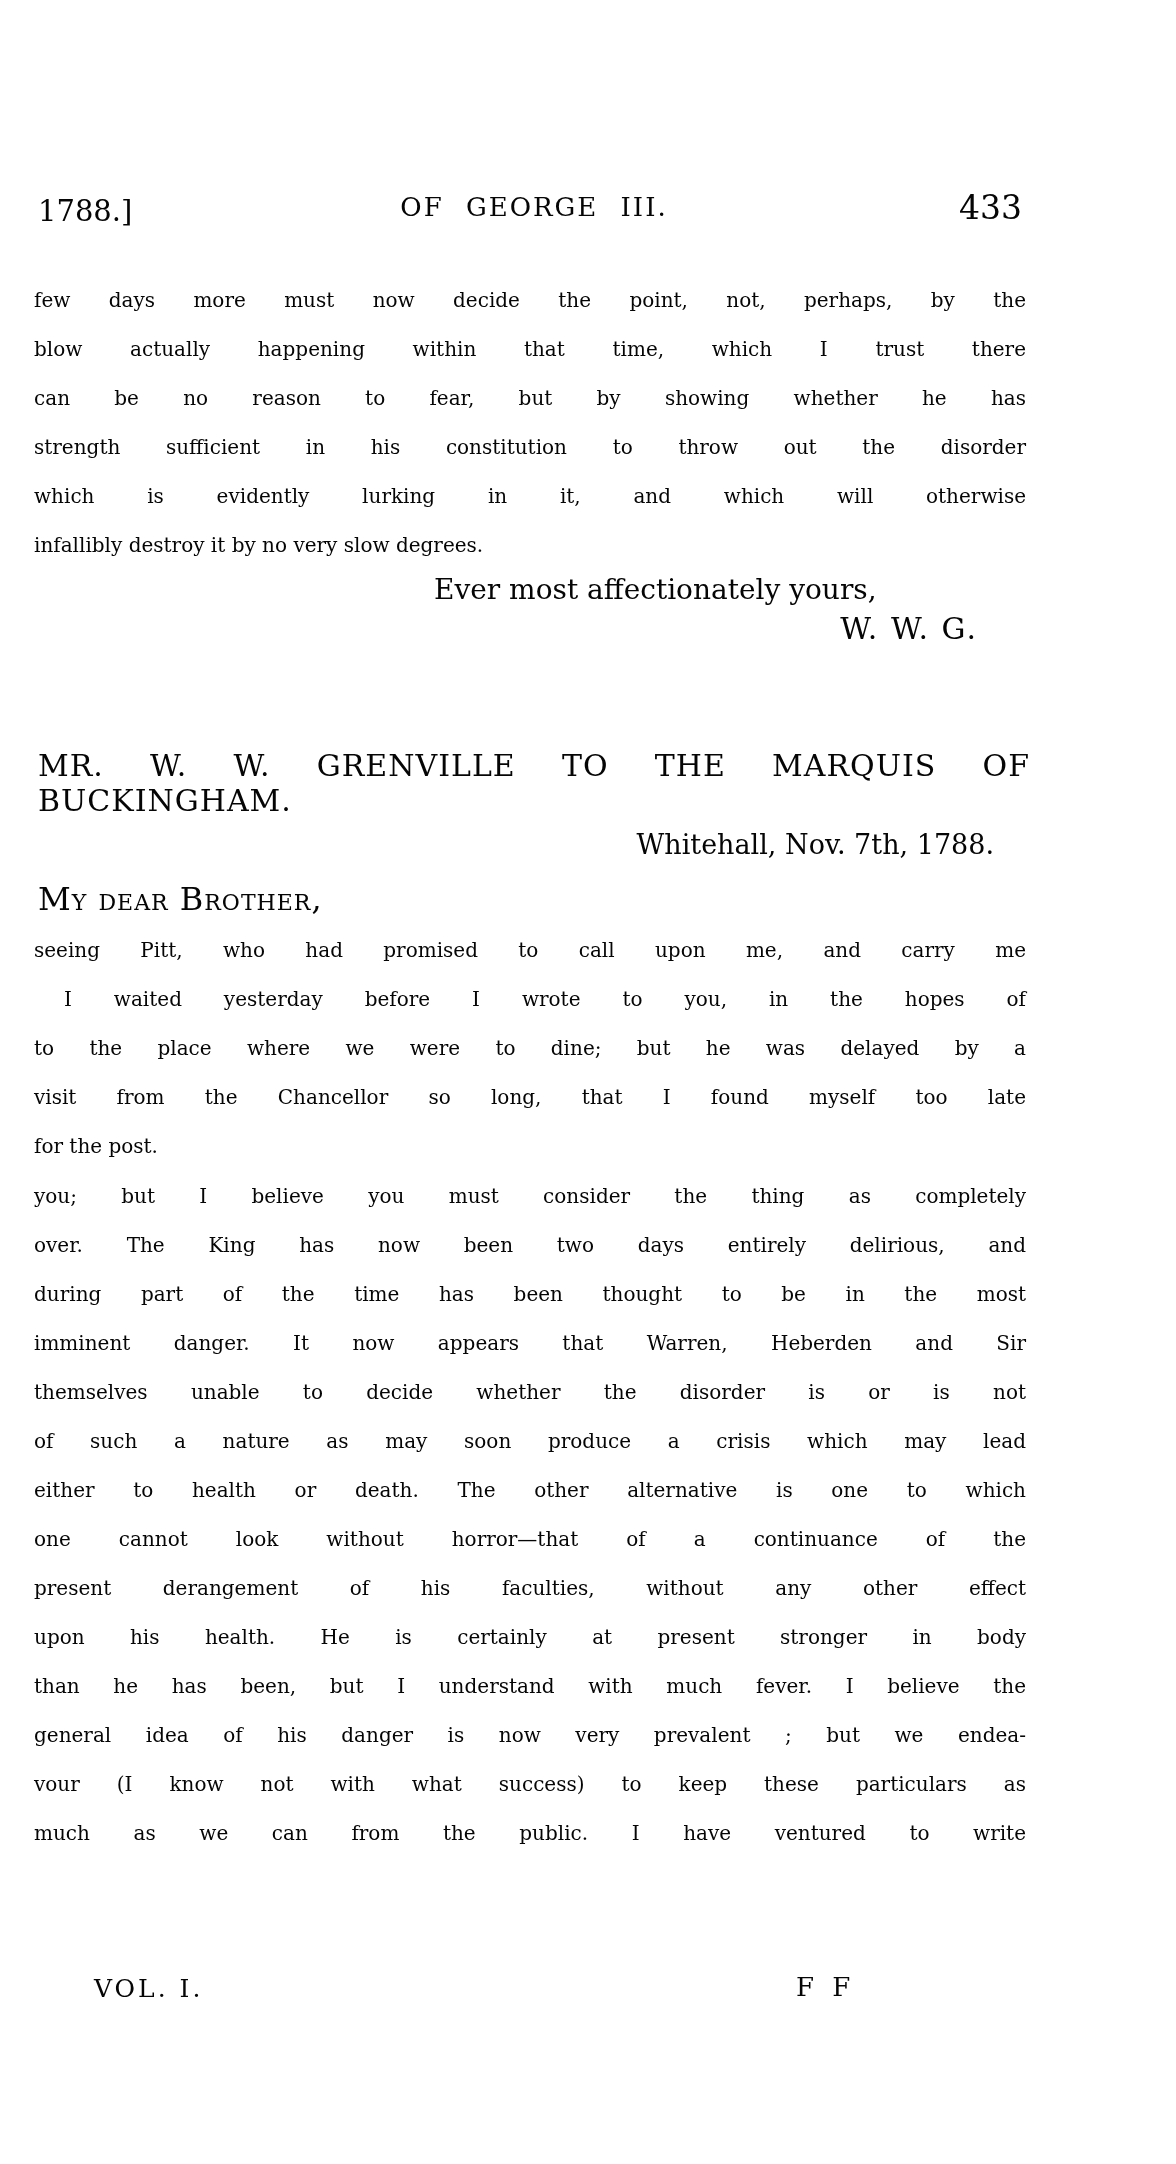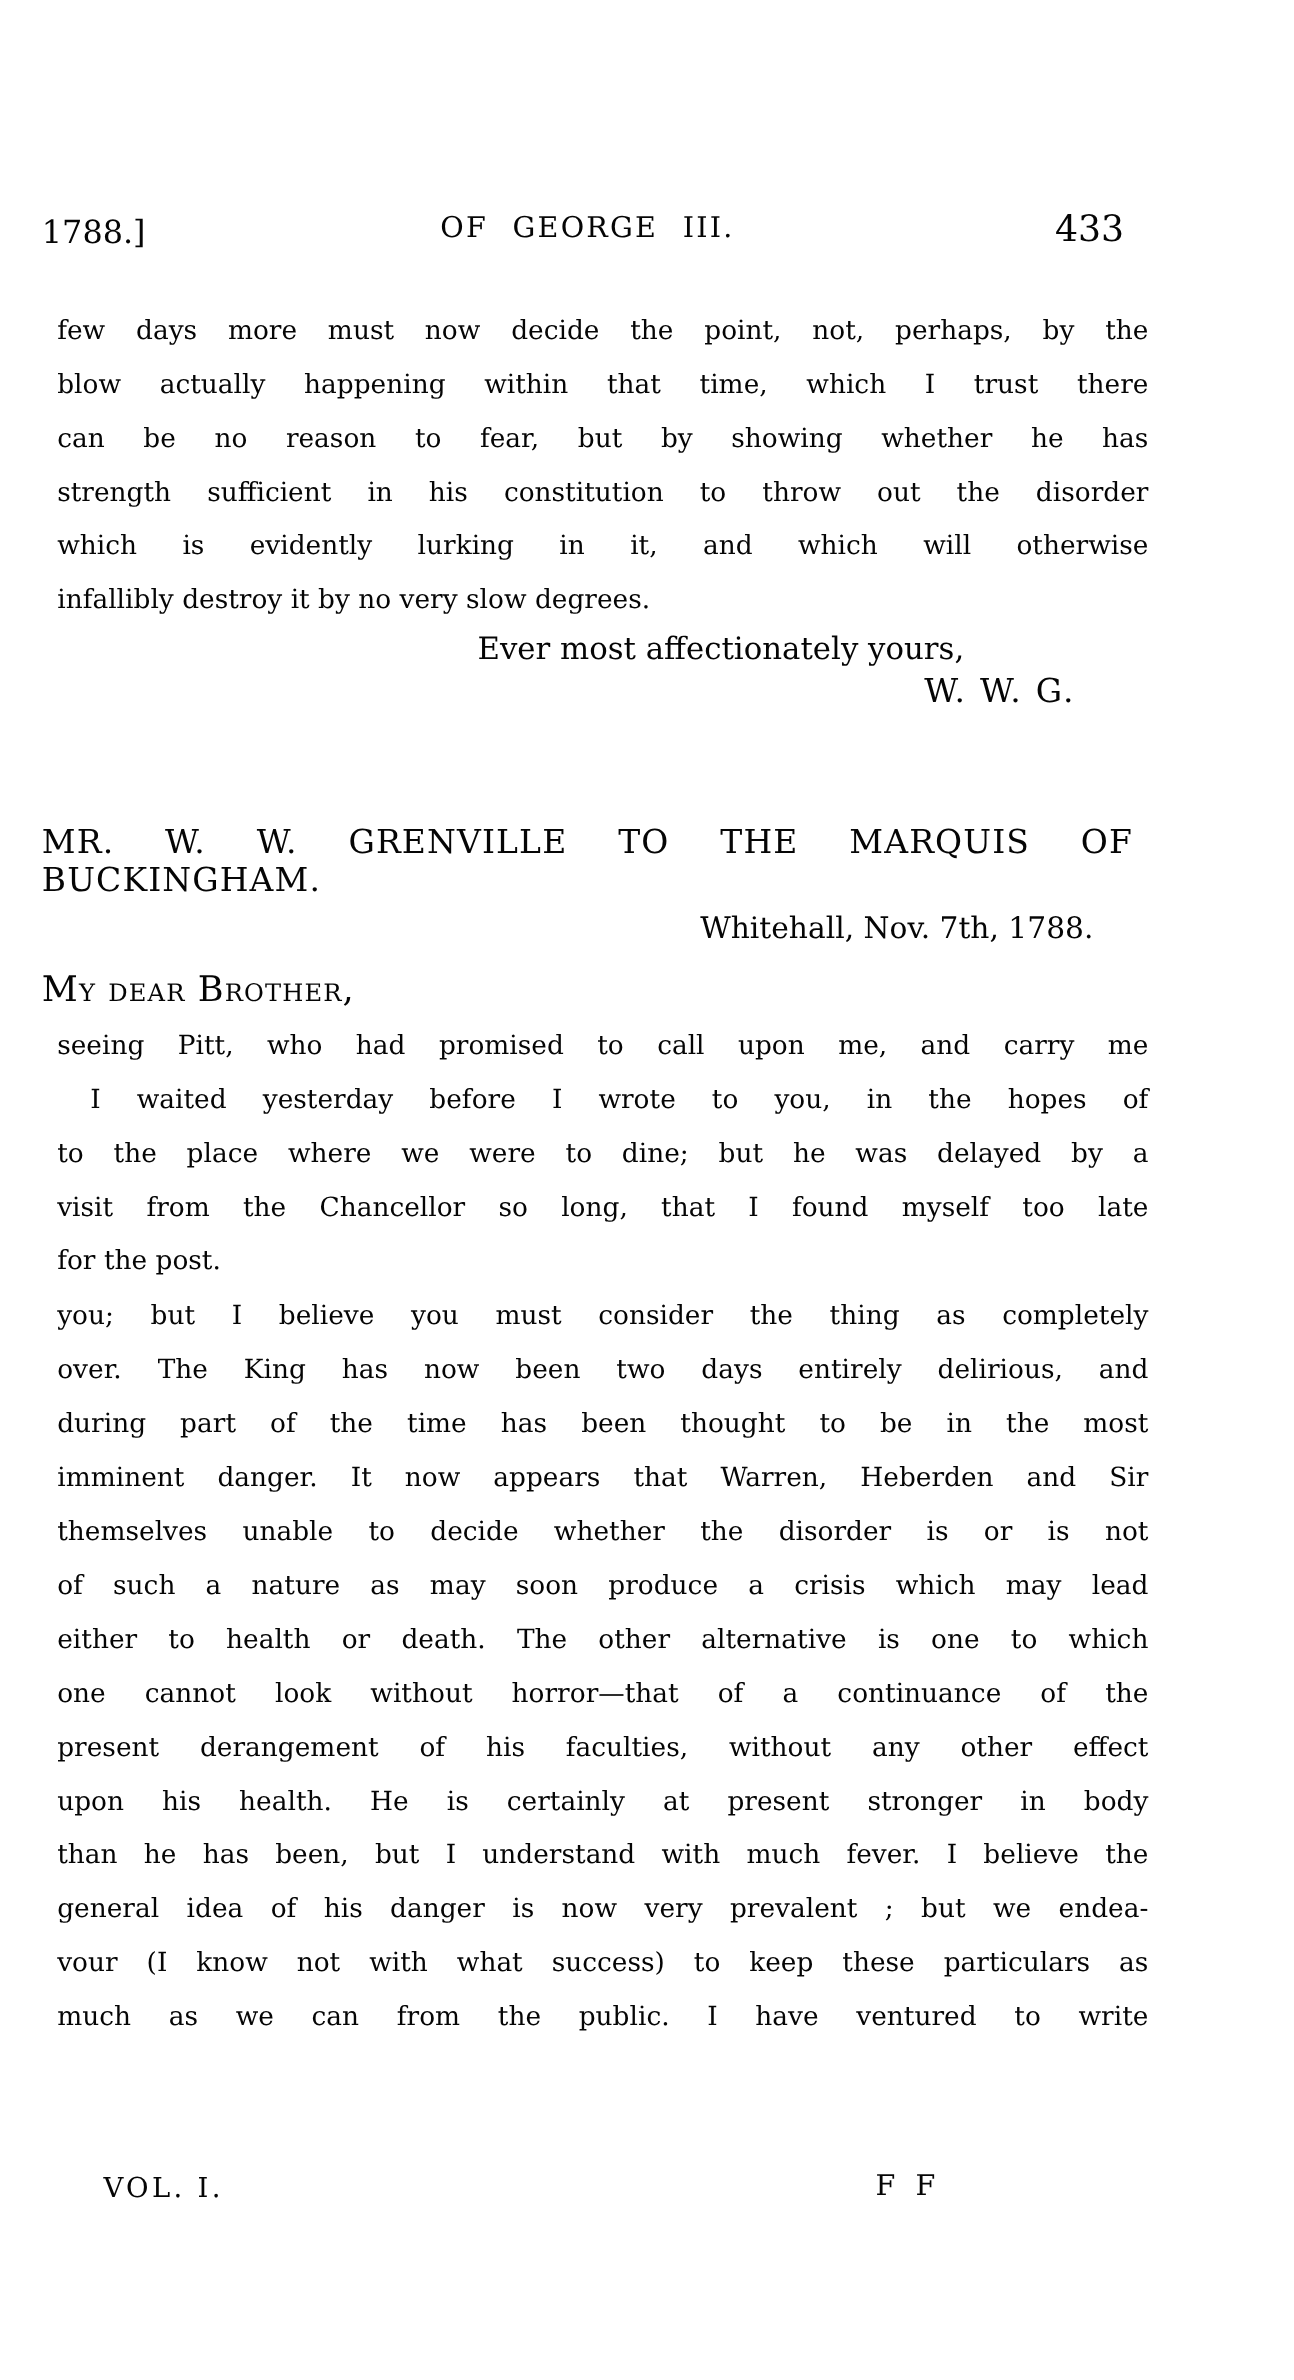--- a/index.html
+++ b/index.html
@@ -15,21 +15,21 @@
   .abs { position: absolute; }
 
   
   .header { top: 188px; left: 38px; width: 992px; height: 44px; }
   .h-year  { position: absolute; left: 0;   top: 6px;  font-size: 29px; }
   .h-title { position: absolute; left: 0;   top: 4px;  width: 100%; text-align: center;
              font-size: 26px; letter-spacing: 2px; word-spacing: 12px; }
   .h-page  { position: absolute; right: 8px; top: 0;   font-size: 33px; }
 
   
-  .para { left: 52px; width: 992px; font-size: 24px; line-height: 49px; }
+  .para { left: 34px; width: 992px; font-size: 20px; line-height: 49px; }
   .line { text-align: justify; text-align-last: justify; }
   .line.last { text-align-last: left; }
   .line.indent { text-indent: 30px; }
 
   .para-prev { top: 276px; }
 
   .closing   { top: 573px; left: 434px; font-size: 28px; }
   .signature { top: 611px; right: 198px; font-size: 30px; letter-spacing: 2px; }
 
   .heading { top: 748px; left: 38px; width: 992px; font-size: 30px; letter-spacing: 1px;

